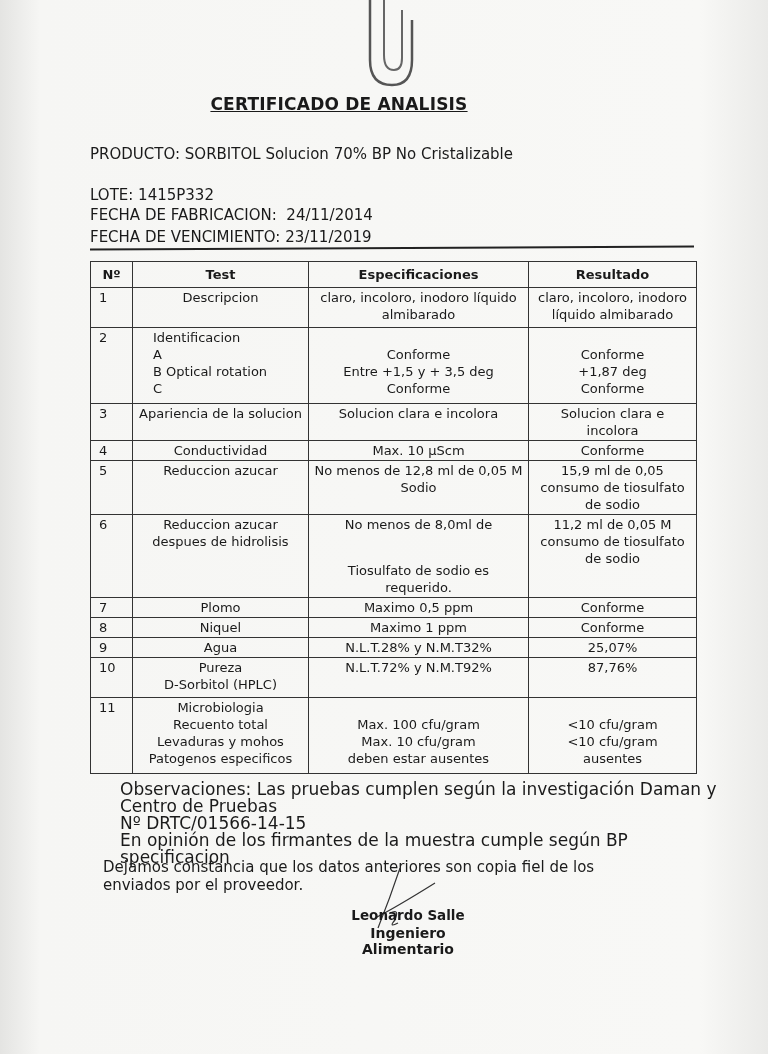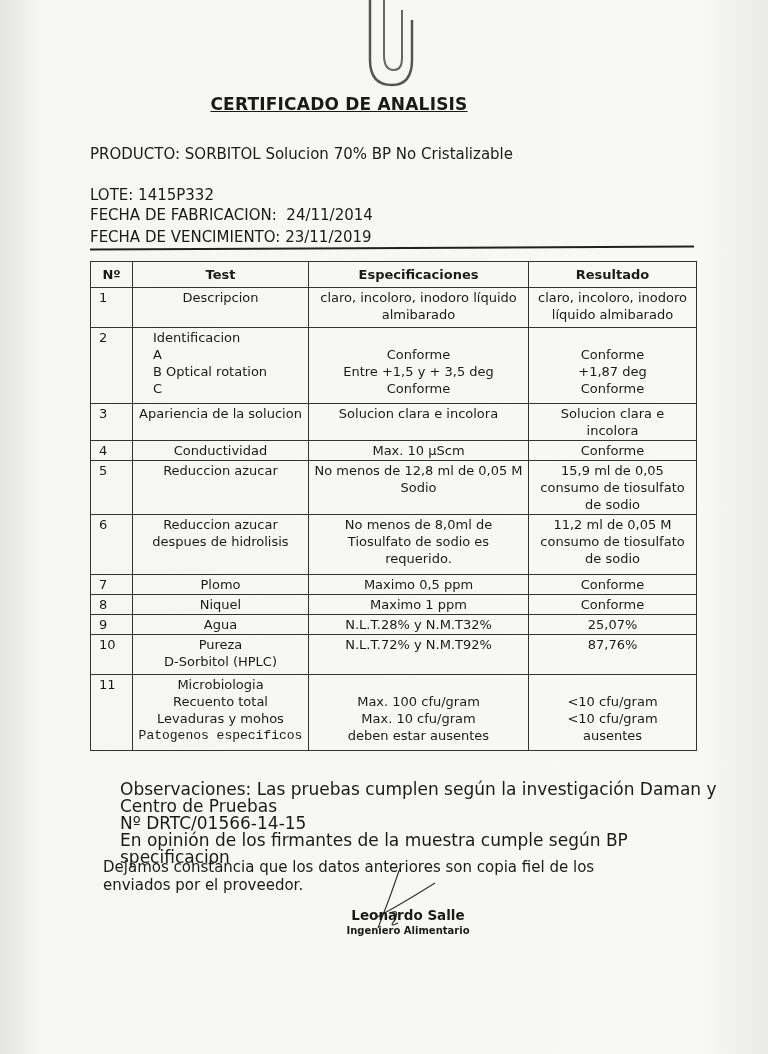--- a/index.html
+++ b/index.html
@@ -36,21 +36,21 @@
     border:1px solid #333; padding:1px 4px; text-align:center; vertical-align:top;
     line-height:17px;
   }
   table.cert th { font-weight:bold; font-size:13px; padding:4px 4px; }
   table.cert td.num { text-align:left; padding-left:8px; }
   .left { text-align:left !important; padding-left:20px !important;margin-top:40px; }
   .obs { position:absolute; left:120px; top:781px; font-size:17px; line-height:17px; width:620px; }
   .decl { position:absolute; left:103px; top:858px; font-size:15px; line-height:18px; width:560px; }
   .sigwrap { position:absolute; left:338px; top:907px; width:140px; text-align:center; }
   .signame { font-weight:bold; font-size:13.5px; }
-  .sigtitle { font-weight:bold; font-size:10px; margin-top:2px; }
+  .sigtitle { font-weight:bold; font-size:14px; margin-top:2px; }
   .signature { position:absolute; left:360px; top:868px; width:80px; height:70px; }
 </style>
 </head>
 <body>
 
 <div class="page">
 
   <svg class="clip" viewBox="0 0 70 95">
     <path d="M20 0 L20 60 Q20 85 42 85 Q62 85 62 60 L62 20" fill="none" stroke="#555" stroke-width="2.5"></path>
     <path d="M34 0 L34 55 Q34 70 44 70 Q52 70 52 58 L52 10" fill="none" stroke="#666" stroke-width="2"></path>
@@ -167,21 +167,21 @@
           </td>
         </tr>
         <tr style="height: 60px;">
           <td class="num">6</td>
           <td>
             <div style="min-height: 17px;">Reduccion azucar</div>
             <div style="min-height: 17px;">despues de hidrolisis</div>
           </td>
           <td>
             <div style="min-height: 17px;">No menos de 8,0ml de</div>
-            <div style="min-height: 17px;">Tiosulfato de sodio es</div>
+            <div style="min-height: 17px; margin-top: 29px;">Tiosulfato de sodio es</div>
             <div style="min-height: 17px;">requerido.</div>
           </td>
           <td>
             <div style="min-height: 17px;">11,2 ml de 0,05 M</div>
             <div style="min-height: 17px;">consumo de tiosulfato</div>
             <div style="min-height: 17px;">de sodio</div>
           </td>
         </tr>
         <tr style="height: 20px;">
           <td class="num">7</td>
@@ -231,21 +231,21 @@
           <td>
             <div style="min-height: 17px;">87,76%</div>
           </td>
         </tr>
         <tr style="height: 76px; padding-left: 16px;">
           <td class="num">11</td>
           <td>
             <div style="min-height: 17px;">Microbiologia</div>
             <div style="min-height: 17px;">Recuento total</div>
             <div style="min-height: 17px;">Levaduras y mohos</div>
-            <div style="min-height: 17px; font-family: Liberation Mono, monospace;">Patogenos especificos</div>
+            <div style="min-height: 17px;">Patogenos especificos</div>
           </td>
           <td>
             <div style="min-height: 17px;"></div>
             <div style="min-height: 17px;">Max. 100 cfu/gram</div>
             <div style="min-height: 17px;">Max. 10 cfu/gram</div>
             <div style="min-height: 17px;">deben estar ausentes</div>
           </td>
           <td>
             <div style="min-height: 17px;"></div>
             <div style="min-height: 17px;">&lt;10 cfu/gram</div>

